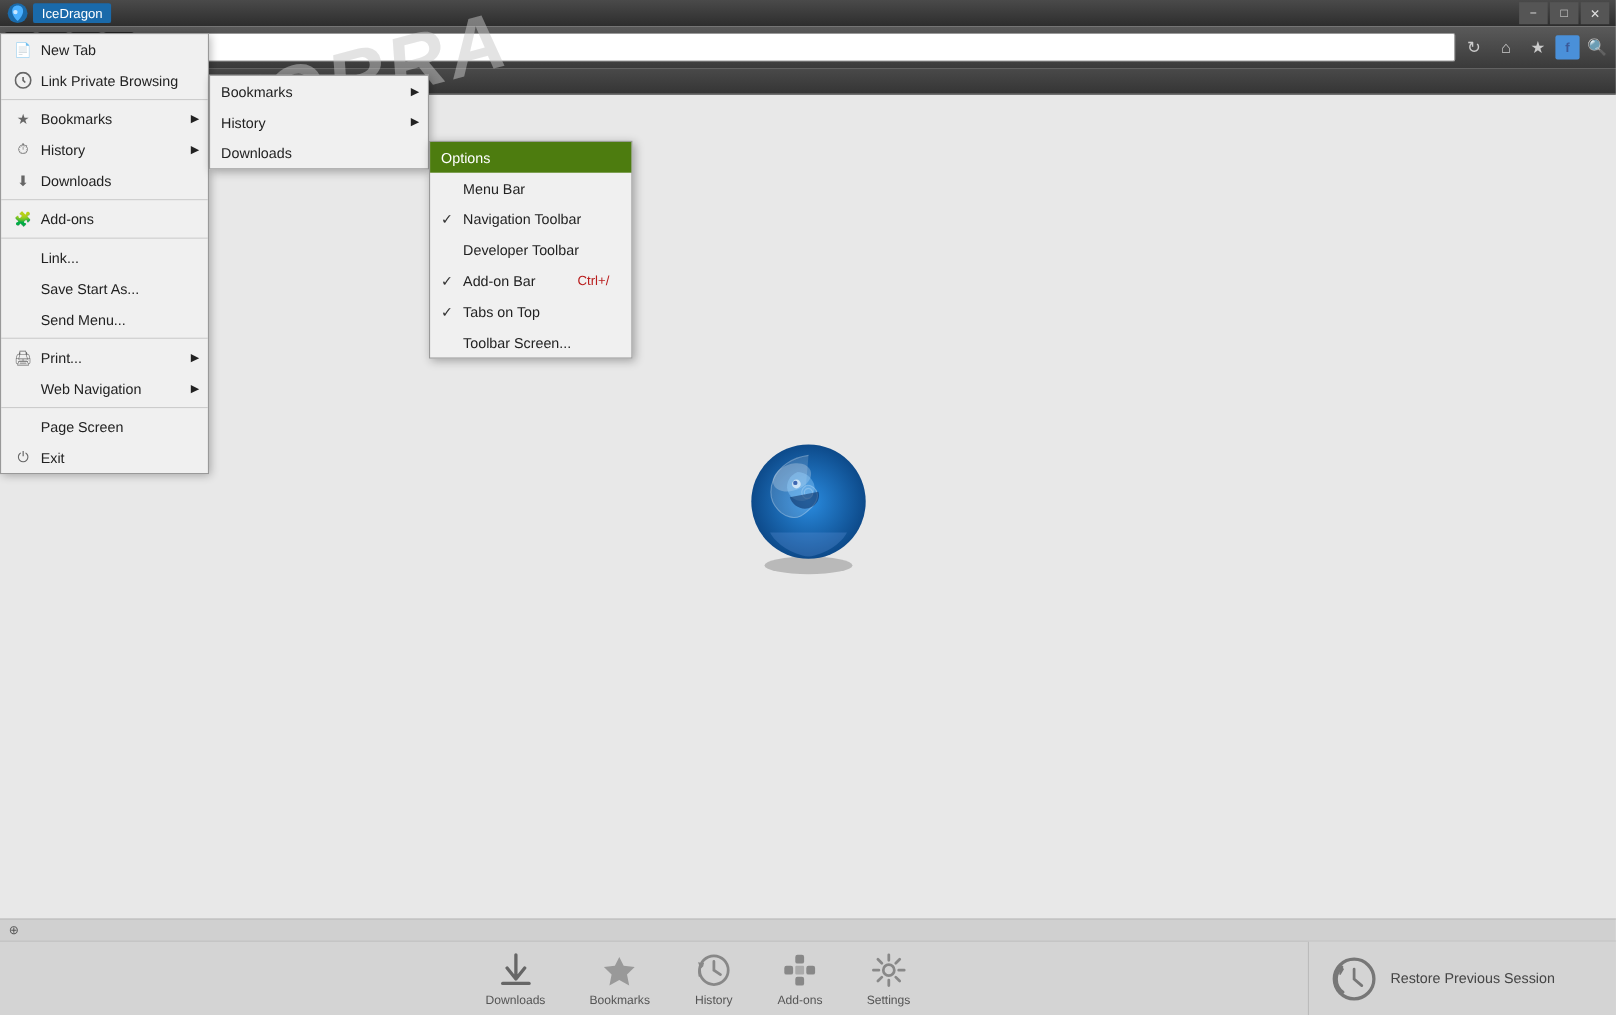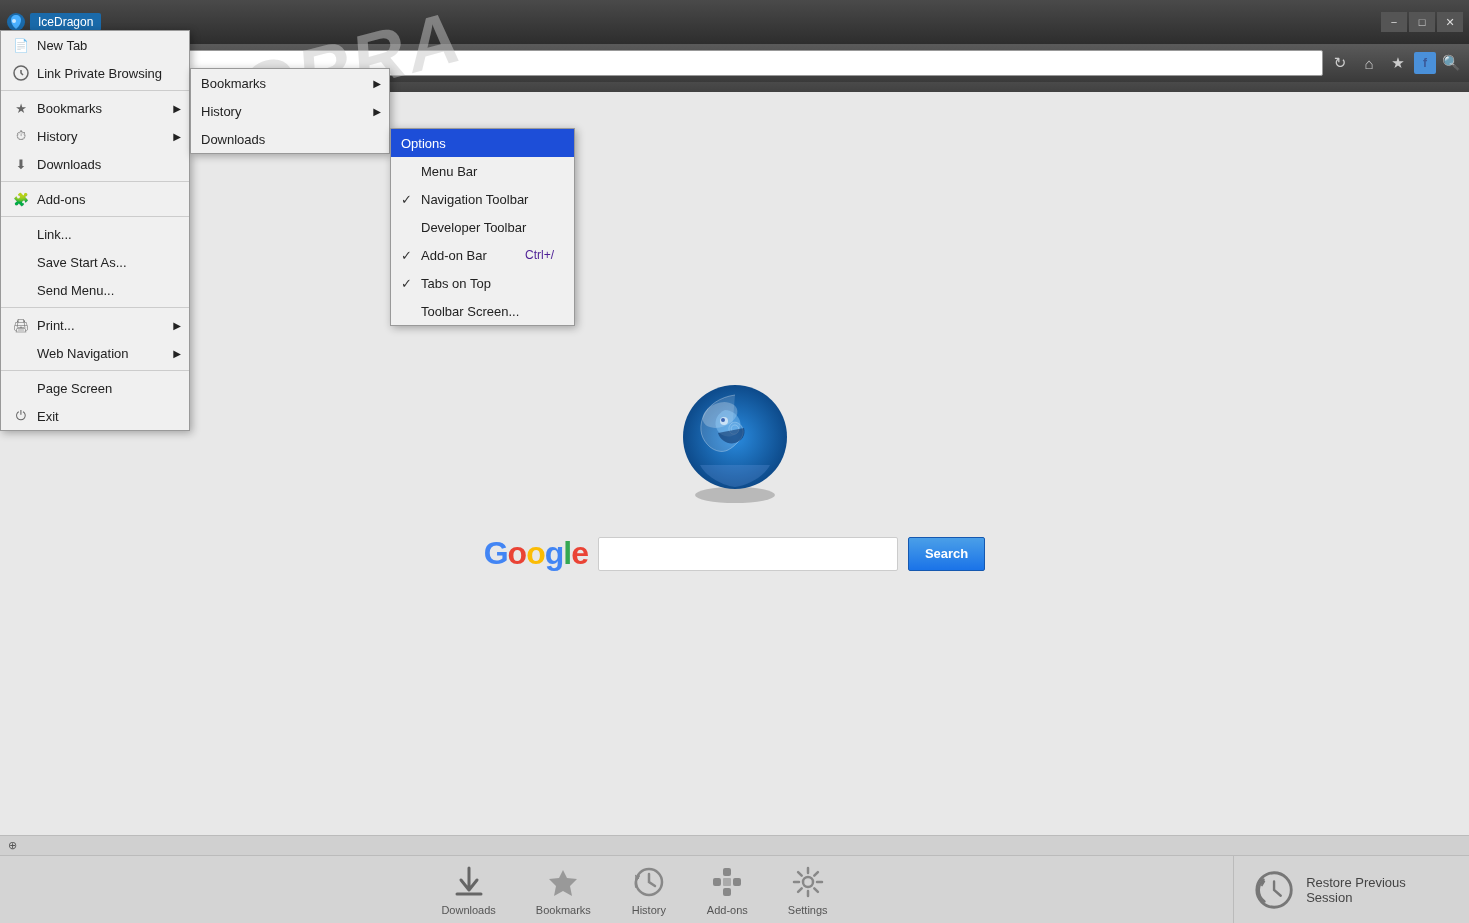--- a/index.html
+++ b/index.html
@@ -8,21 +8,21 @@
       height: 923px;
       background: #e8e8e8;
       font-family: 'Segoe UI', Arial, sans-serif;
       font-size: 13px;
       overflow: hidden;
       position: relative;
     }
 
     
     #title-bar {
-      height: 44px;
+      height: 24px;
       background: linear-gradient(to bottom, #4a4a4a, #2d2d2d);
       display: flex;
       align-items: center;
       justify-content: space-between;
       padding: 0 6px;
     }
     #title-bar-left {
       display: flex;
       align-items: center;
       gap: 4px;
@@ -202,21 +202,21 @@
     }
     .bottom-icon-svg {
       width: 36px;
       height: 36px;
       fill: #666;
     }
 
     #restore-session {
       position: absolute;
       right: 0;
-      width: 236px;
+      width: 280px;
       height: 68px;
       background: #d4d4d4;
       border-left: 1px solid #bbb;
       display: flex;
       align-items: center;
       gap: 12px;
       padding: 0 20px;
       cursor: pointer;
       color: #444;
       font-size: 13px;
@@ -331,26 +331,26 @@
 
     .menu-check {
       width: 16px;
       margin-right: 4px;
       color: #333;
       font-size: 13px;
     }
     .menu-shortcut {
       position: absolute;
       right: 20px;
-      color: #4c1d95;
+      color: #b91c1c;
       font-size: 12px;
     }
 
     .menu-item.highlighted {
-      background: #1d4ed8;
+      background: #4d7c0f;
       color: #fff;
     }
 
     
     #watermark {
       position: absolute;
       top: 50px;
       left: 30px;
       font-size: 72px;
       font-weight: 900;
@@ -428,27 +428,20 @@
     <path d="M55 35 C48 38 44 45 46 52 C48 59 55 63 62 61 C68 59 72 53 70 46 C68 40 62 35 55 35Z" fill="rgba(150,210,255,0.4)"></path>
 
     <circle cx="54" cy="46" r="4" fill="rgba(255,255,255,0.6)"></circle>
     <circle cx="53" cy="45" r="2" fill="rgba(0,50,150,0.7)"></circle>
 
     <path d="M48 58 C50 65 58 70 65 68 C72 66 76 60 74 53" fill="rgba(0,30,80,0.5)"></path>
 
     <path d="M30 90 C35 100 50 110 65 112 C80 110 95 100 100 90" fill="rgba(100,150,220,0.3)"></path>
   </svg>
 
-  <div id="google-search-area">
-    <span id="google-logo">
-      <span class="g-blue">G</span><span class="g-red">o</span><span class="g-yellow">o</span><span class="g-blue">g</span><span class="g-green">l</span><span class="g-red">e</span>
-    </span>
-    <input id="search-input" type="text" value="" style="">
-    <button id="search-button">Search</button>
-  </div>
 </div>
 
 <div id="menu-overlay">
 
   <div id="main-menu">
     <div class="menu-item">
       <span class="menu-item-icon">📄</span>
       <span>New Tab</span>
     </div>
     <div class="menu-item">

